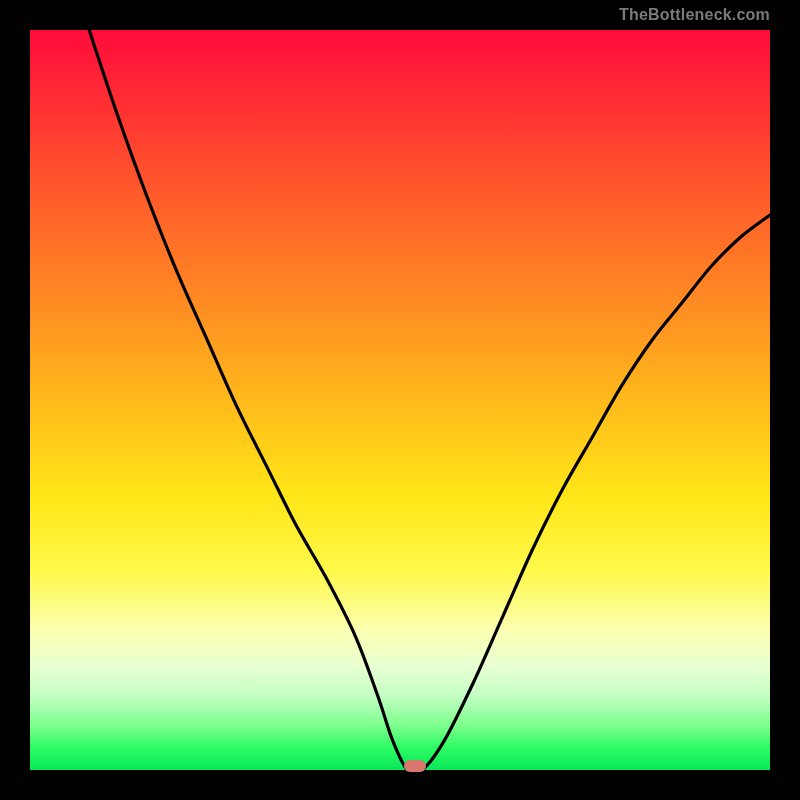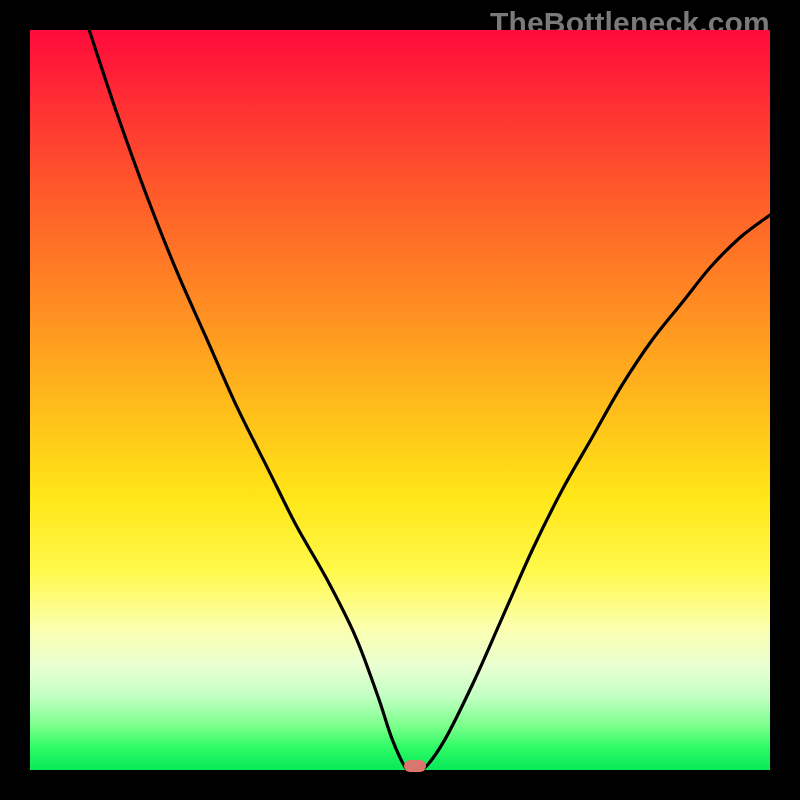--- a/index.html
+++ b/index.html
@@ -37,21 +37,21 @@
       #7cff8c 94%,
       #2dfb64 97%,
       #08e85a 100%
     );
   }
   .watermark {
     position: absolute;
     top: 6px;
     right: 30px;
     color: #7a7a7a;
-    font-size: 30px;
+    font-size: 16px;
     font-weight: 600;
     letter-spacing: 0.2px;
     user-select: none;
   }
   .curve-svg {
     position: absolute;
     left: 0;
     top: 0;
     width: 740px;
     height: 740px;

